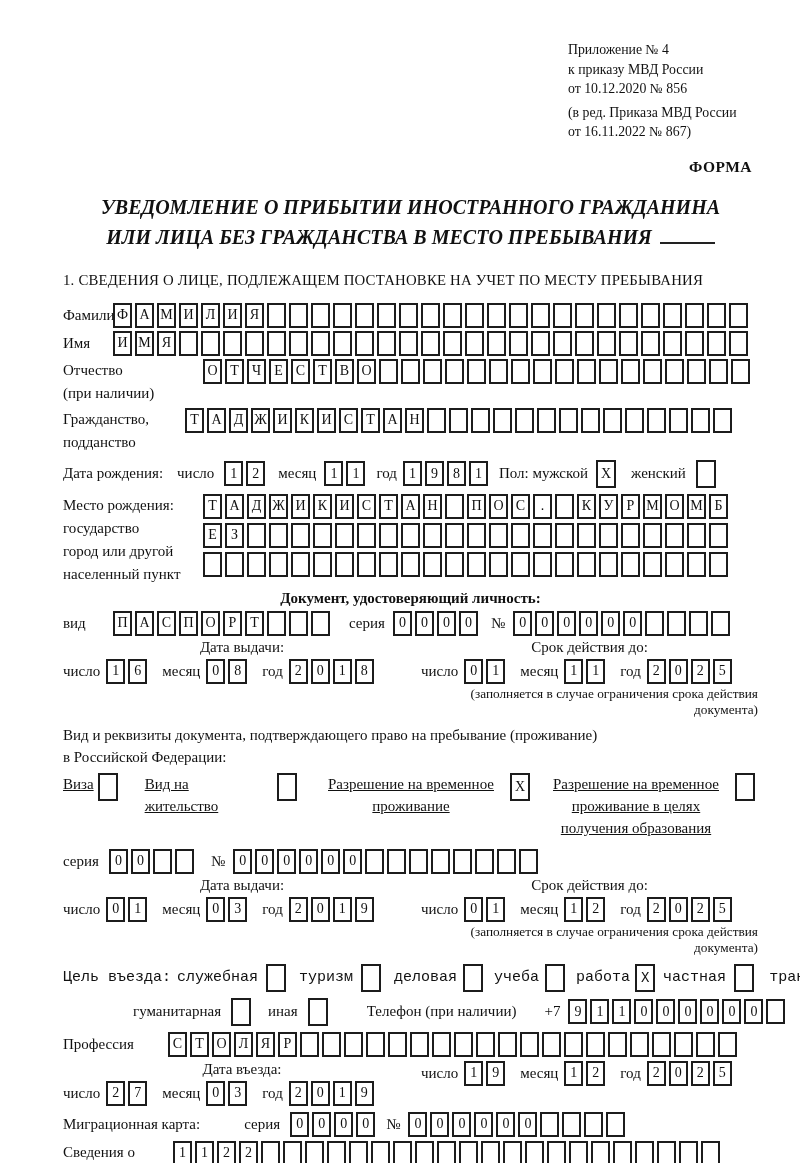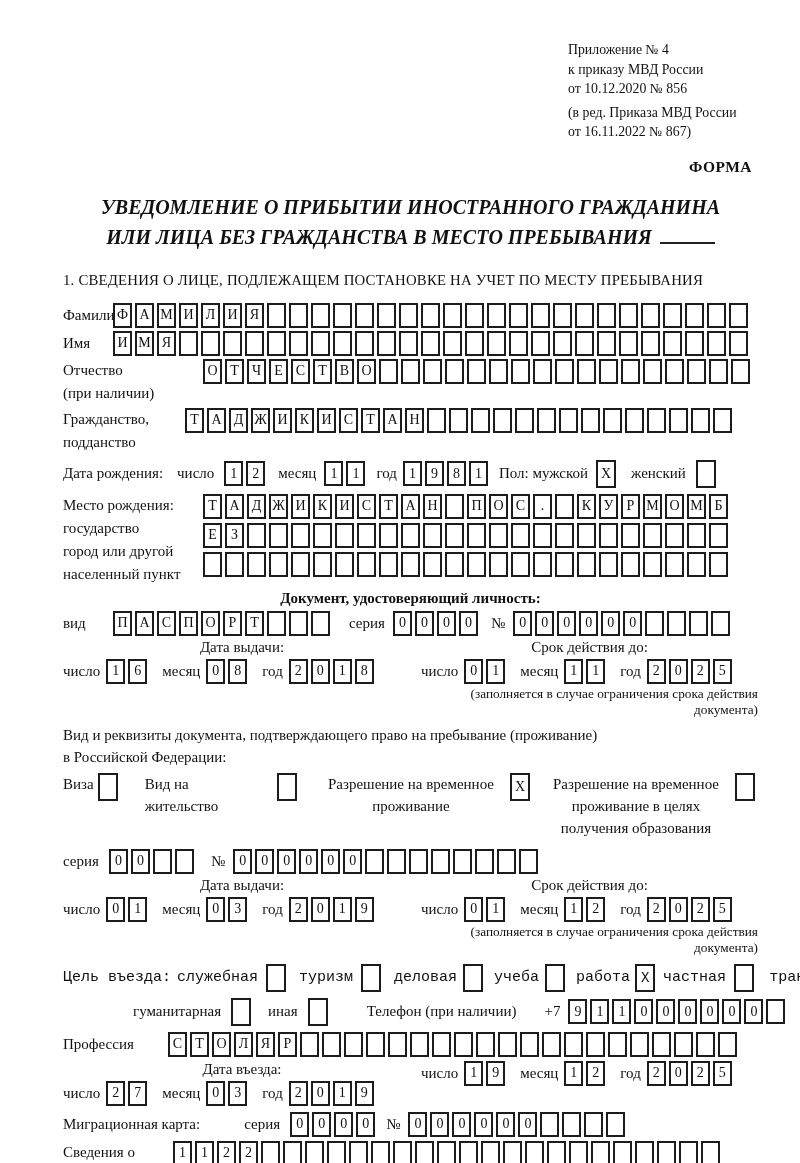--- a/index.html
+++ b/index.html
@@ -34,21 +34,21 @@
   .datecol-l{width:358px;flex:none;}
   .datecol-r{flex:1;}
   .dc-head{text-align:center;margin-bottom:3px;}
   .dc-row{display:flex;align-items:center;}
   .dc-row .lbl{margin-right:6px;}
   .dc-row .grp{margin-right:12px;display:flex;align-items:center;}
   .dc-note{text-align:right;font-size:13.3px;margin-top:2px;}
 
   .opts{display:flex;align-items:flex-start;margin-top:4px;}
   .opt{display:flex;align-items:flex-start;}
-  .opt-label{line-height:22px;}
+  .opt-label{line-height:22px;text-decoration:underline;}
   .opt-label.center{text-align:center;}
 
   .mt4{margin-top:4px;} .mt6{margin-top:6px;} .mt8{margin-top:8px;font-family:Liberation Mono, monospace;} .mt10{margin-top:10px;}
   .mt14{margin-top:14px;}
   .lede{line-height:1.5;}
 </style>
 </head>
 <body>
 
 <div class="page">

